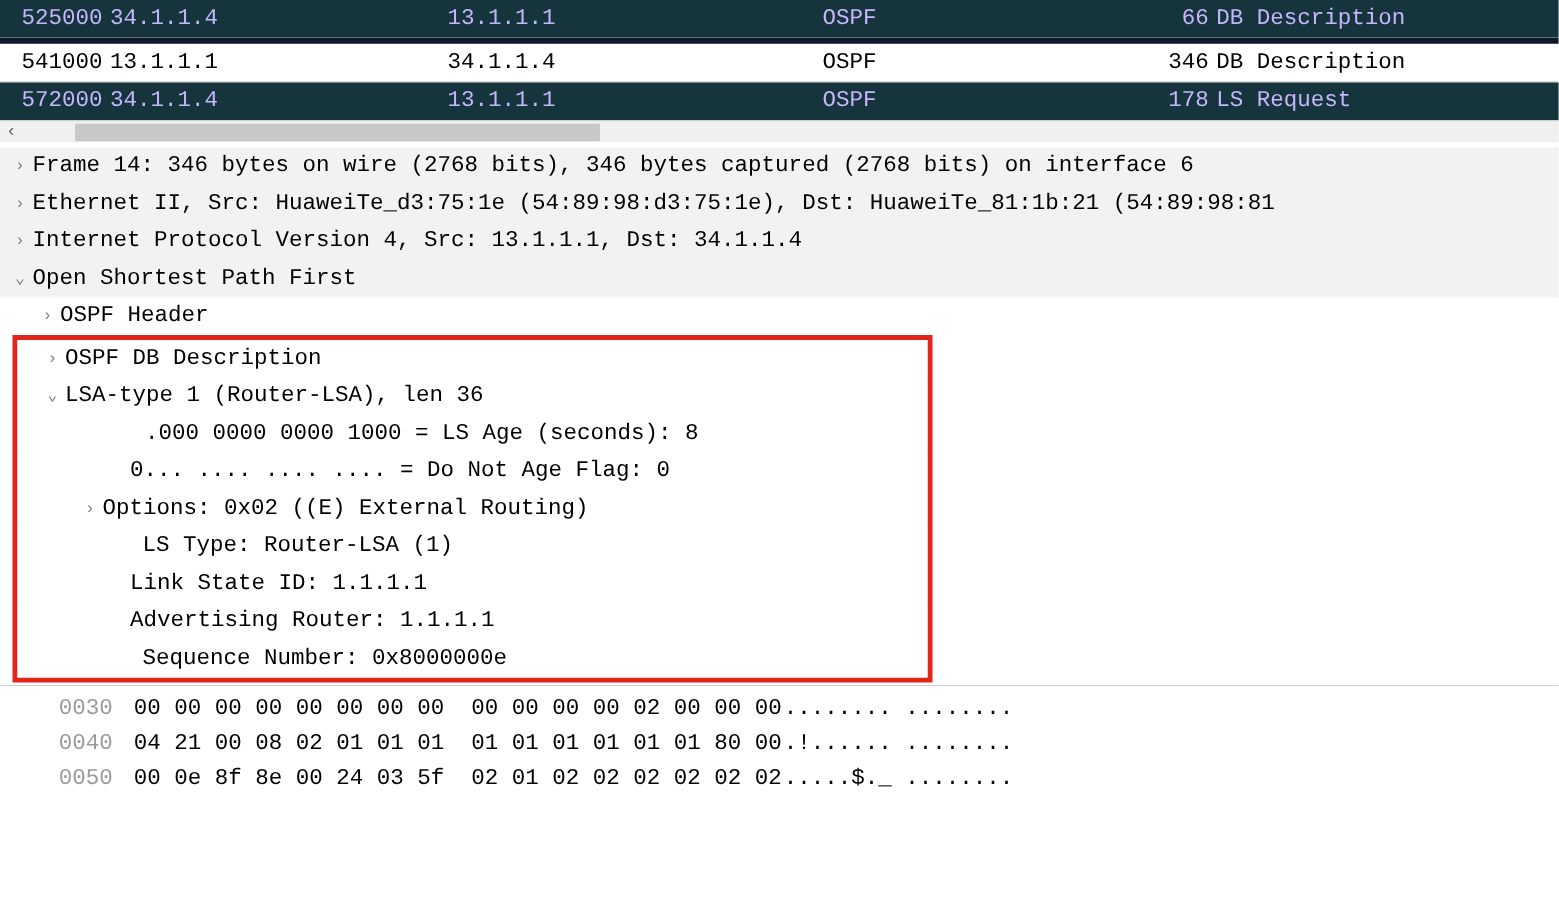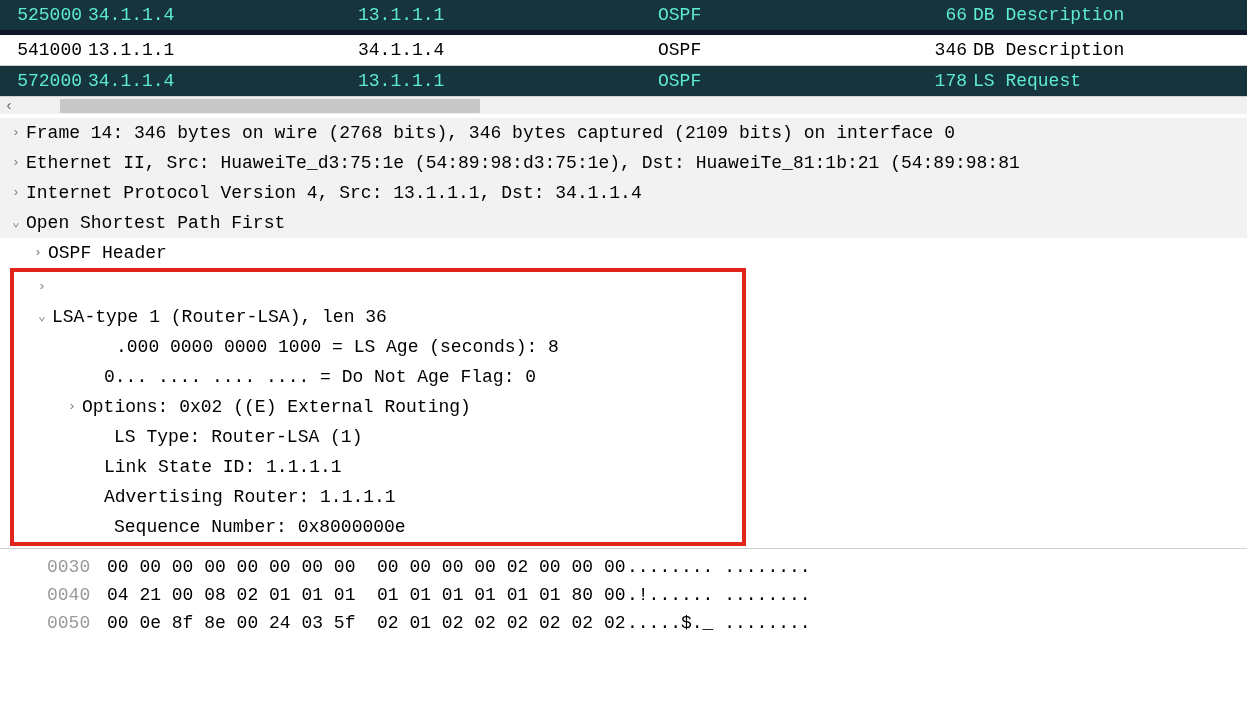--- a/index.html
+++ b/index.html
@@ -16,21 +16,21 @@
   }
   .packet-row {
     display: grid;
     grid-template-columns: 80px 270px 300px 225px 90px 1fr;
     padding: 2px 8px;
     white-space: nowrap;
     line-height: 26px;
   }
   .packet-row.dark {
     background: #16343b;
-    color: #5eead4;
+    color: #c4b5fd;
   }
   .packet-row.light {
     background: #ffffff;
     color: #000;
     border-top: 5px solid #0f172a;
     border-bottom: 1px solid #ccc;
   }
   .packet-row .num { text-align: right; padding-right: 6px; }
   .packet-row .len { text-align: right; padding-right: 6px; }
   .hscroll {
@@ -140,21 +140,21 @@
   <span class="arrow">‹</span>
   <div class="track">
     <div class="thumb"></div>
   </div>
 </div>
 
 <div class="details">
 
   <div class="tree-row shaded">
     <span class="toggle">›</span>
-    <span>Frame 14: 346 bytes on wire (2768 bits), 346 bytes captured (2109 bits) on interface 0</span>
+    <span>Frame 14: 346 bytes on wire (2768 bits), 346 bytes captured (2768 bits) on interface 6</span>
   </div>
   <div class="tree-row shaded">
     <span class="toggle">›</span>
     <span>Ethernet II, Src: HuaweiTe_d3:75:1e (54:89:98:d3:75:1e), Dst: HuaweiTe_81:1b:21 (54:89:98:81</span>
   </div>
   <div class="tree-row shaded">
     <span class="toggle">›</span>
     <span>Internet Protocol Version 4, Src: 13.1.1.1, Dst: 34.1.1.4</span>
   </div>
   <div class="tree-row shaded">
@@ -163,20 +163,21 @@
   </div>
 
   <div class="tree-row indent1">
     <span class="toggle">›</span>
     <span>OSPF Header</span>
   </div>
 
   <div class="redbox">
     <div class="tree-row indent1" style="padding-left:18px">
       <span class="toggle">›</span>
+      <span>OSPF DB Description</span>
     </div>
     <div class="tree-row indent1" style="padding-left:18px">
       <span class="toggle">⌄</span>
       <span>LSA-type 1 (Router-LSA), len 36</span>
     </div>
     <div class="tree-row indent3" style="padding-left:82px">
       <span class="toggle empty">·</span>
       <span>.000 0000 0000 1000 = LS Age (seconds): 8</span>
     </div>
     <div class="tree-row indent3" style="padding-left:70px">

